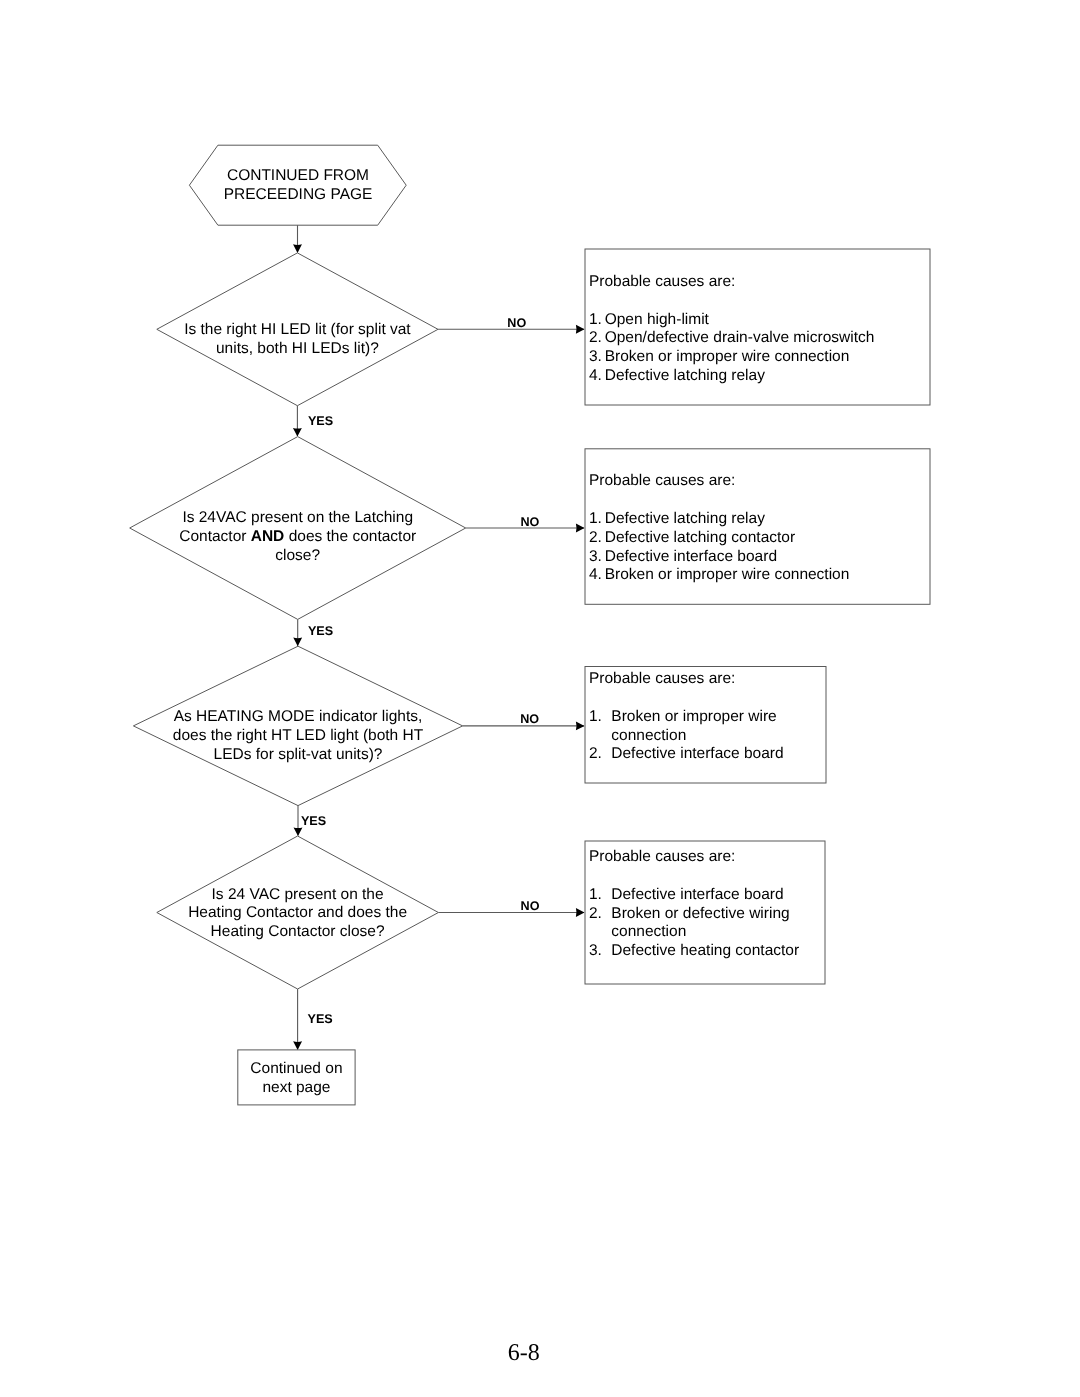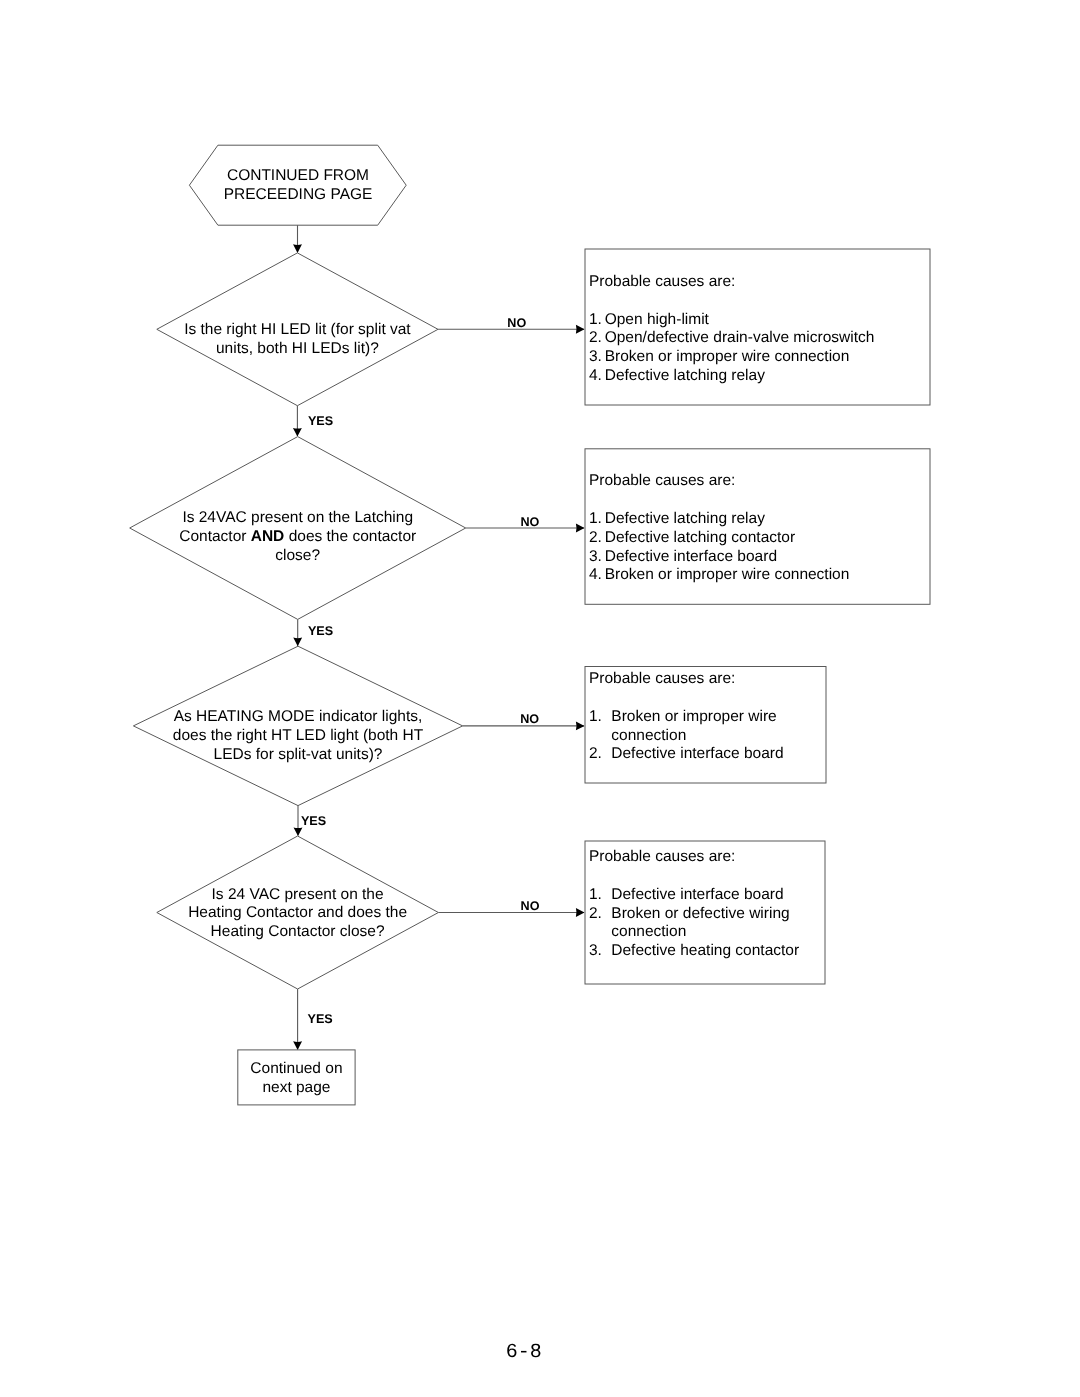--- a/index.html
+++ b/index.html
@@ -15,21 +15,21 @@
   .outline { fill:#ffffff; stroke:#595959; stroke-width:1; }
   .conn    { fill:none;    stroke:#595959; stroke-width:1.1; }
   .arrowfill { fill:#000000; stroke:none; }
   svg text { fill:#000000; }
   .t-shape  { font-family:"Liberation Sans", sans-serif; font-size:15.5px; }
   .t-body   { font-family:"Liberation Sans", sans-serif; font-size:15.5px; }
   .t-branch { font-family:"Liberation Sans", sans-serif; font-size:12.6px; font-weight:bold; }
   .t-bold   { font-weight:bold; }
   .pagenum {
     position:absolute; left:0; width:1047.4px; top:1343px; text-align:center;
-    font-family:Liberation Mono, monospace; font-size:20px; line-height:20px; color:#000000;
+    font-family:Liberation Serif, serif; font-size:24px; line-height:20px; color:#000000;
   }
 </style>
 </head>
 <body>
 
 <div id="page">
 <svg id="flow" viewBox="0 0 1080 1397">
   <g>
     <path class="outline" d="M 189.4 185.2 L 217.9 145.2 L 377.7 145.2 L 406.2 185.2 L 377.7 225.2 L 217.9 225.2 Z"></path>
     <text class="t-shape" x="298" y="180.3" text-anchor="middle">CONTINUED FROM</text>

